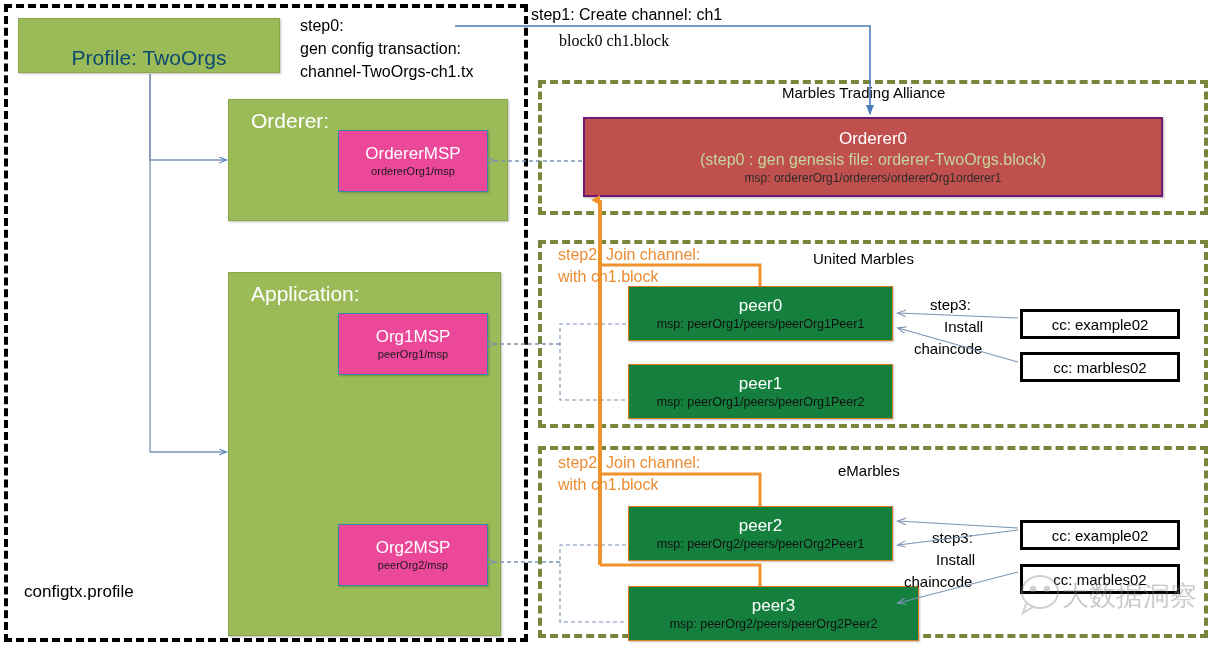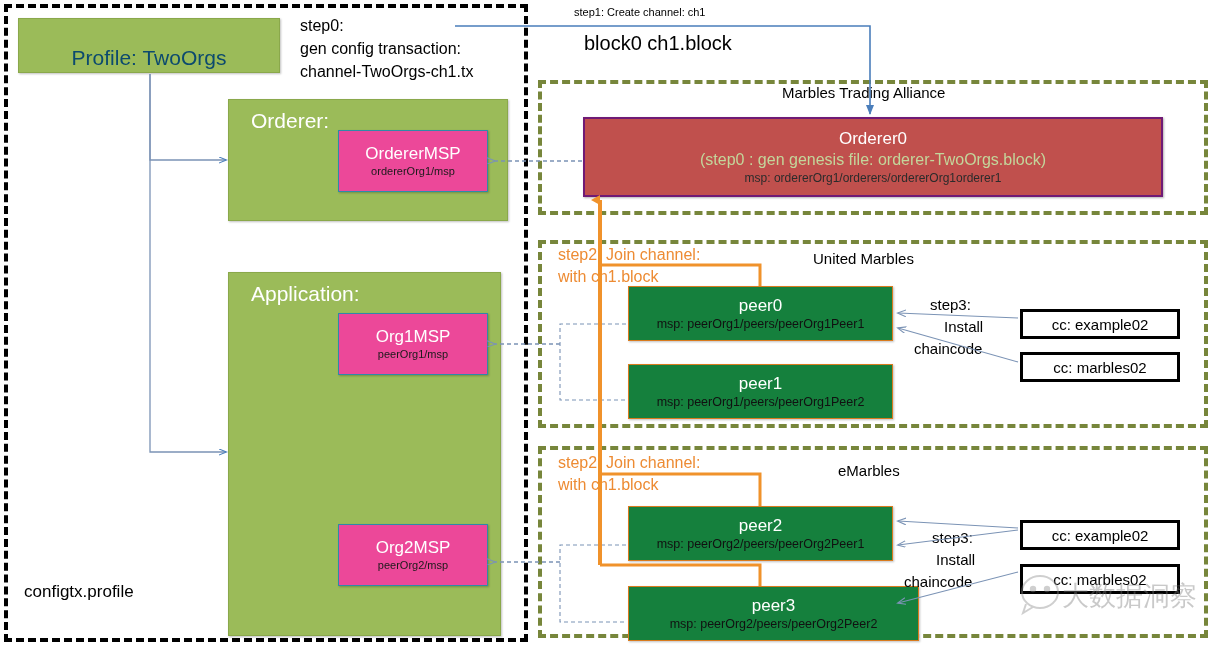--- a/index.html
+++ b/index.html
@@ -99,22 +99,22 @@
     font-size:15px; color:#000;
   }
   .cc-a1 { left: 1020px; top: 309px; width: 160px; height: 30px; }
   .cc-a2 { left: 1020px; top: 352px; width: 160px; height: 30px; }
   .cc-b1 { left: 1020px; top: 520px; width: 160px; height: 30px; }
   .cc-b2 { left: 1020px; top: 564px; width: 160px; height: 30px; }
 
   
   .txt { color:#000000; white-space:nowrap; }
   .step0-block { left: 288px; top: 14px; font-size: 16px; line-height: 1.45; color:#000;margin-left:12px; }
-  .step1-a { left: 574px; top: 6px;  font-size: 11px; }
-  .step1-b { left: 584px; top: 32px; font-size: 20px; }
+  .step1-a { left: 531px; top: 6px;  font-size: 16px; }
+  .step1-b { left: 559px; top: 32px; font-size: 16px; font-family: Liberation Serif, serif; }
   .configtx { left: 24px; top: 582px; font-size: 17px; }
   .title-alliance { left: 782px; top: 84px;  font-size: 15px; }
   .title-united   { left: 813px; top: 250px; font-size: 15px; }
   .title-emarbles { left: 838px; top: 462px; font-size: 15px; }
 
   .step2-label {
     color:#ED8B33; font-size:16px; line-height:1.4; white-space:nowrap;
   }
   .step2-u { left: 558px; top: 244px; }
   .step2-e { left: 558px; top: 452px; }

